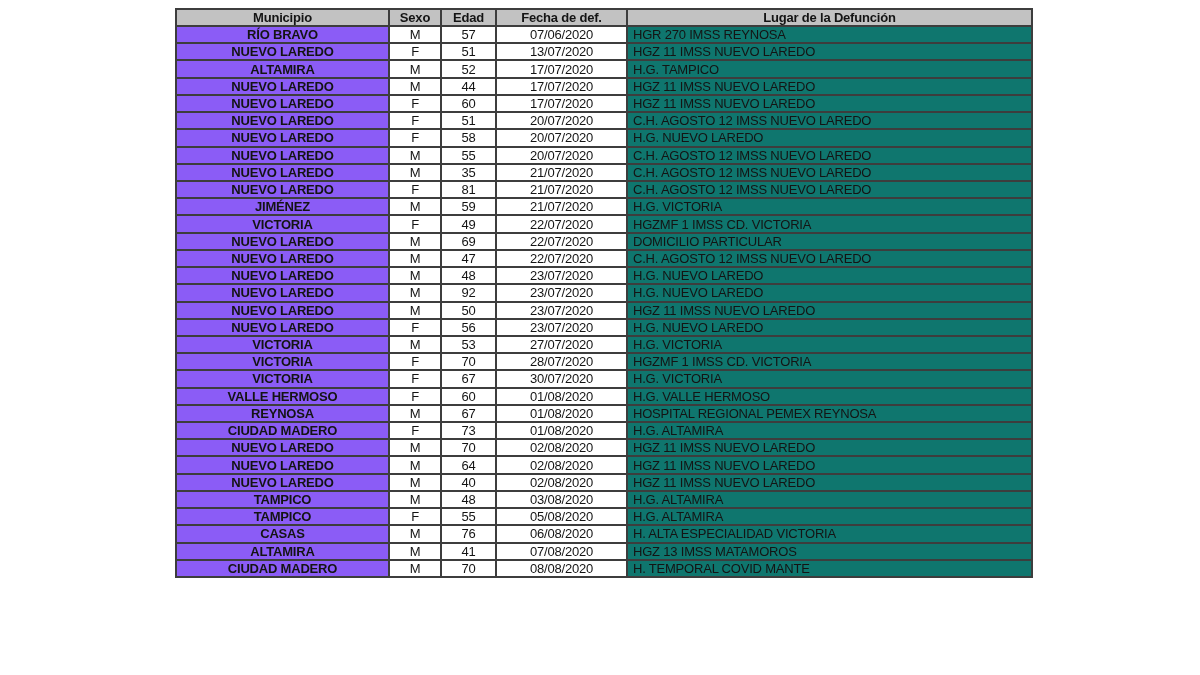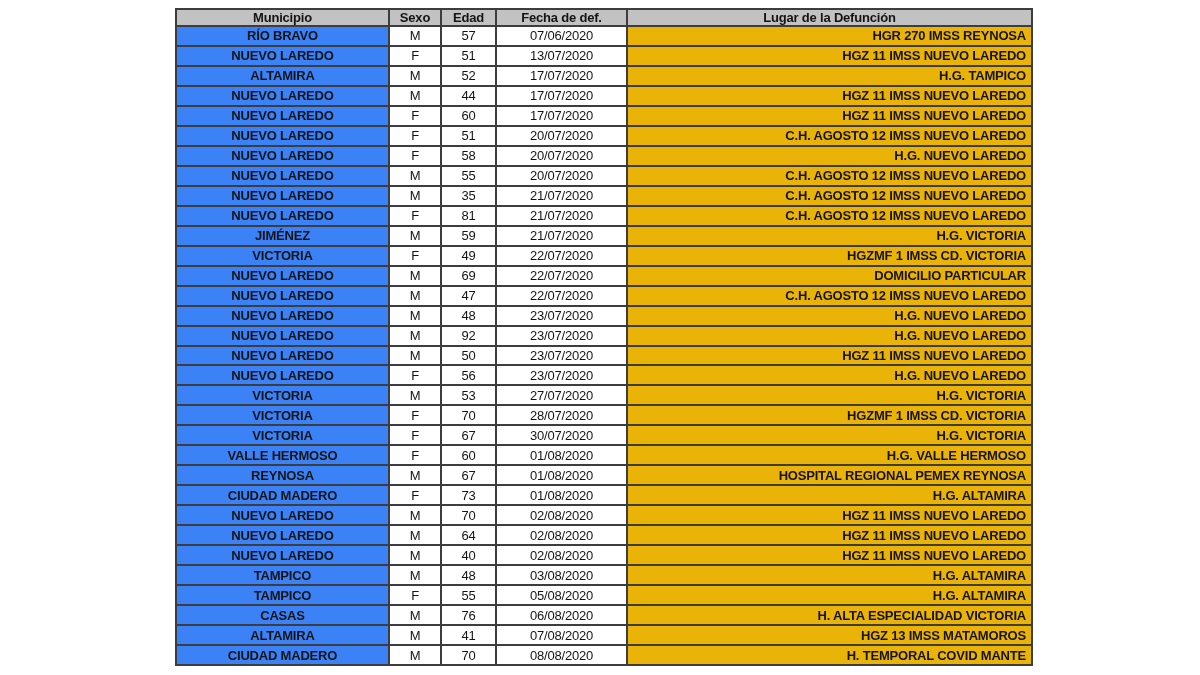--- a/index.html
+++ b/index.html
@@ -16,55 +16,54 @@
   }
   .table-wrap {
     position: absolute;
     left: 175px;
     top: 8px;
   }
   table.deaths {
     border-collapse: collapse;
     table-layout: fixed;
     width: 856px;
-    height: 658px;
+    height: 570px;
     border-radius: 26px;
   }
   table.deaths th,
   table.deaths td {
     border: 2px solid #3d3d3d;
     padding: 0 5px;
     font-size: 13px;
     line-height: 15px;
     color: #141414;
     white-space: nowrap;
     overflow: hidden;
     letter-spacing: -0.2px;
     height: 15px;
   }
   table.deaths th {
     background: #c2c2c2;
     font-weight: bold;
     text-align: center;
   }
   td.col-municipio {
-    background: #3b82f6;
+    background: #8b5cf6;
     font-weight: bold;
     text-align: center;
   }
   td.col-sexo,
   td.col-edad,
   td.col-fecha {
     background: #ffffff;
     text-align: center;
   }
   td.col-lugar {
-    background: #eab308;
-    text-align: right;
-    font-weight: bold;
+    background: #0f766e;
+    text-align: left;
   }
 </style>
 </head>
 <body>
 
 <div class="table-wrap">
   <table class="deaths">
     <colgroup>
       <col style="width:213px">
       <col style="width:52px">

